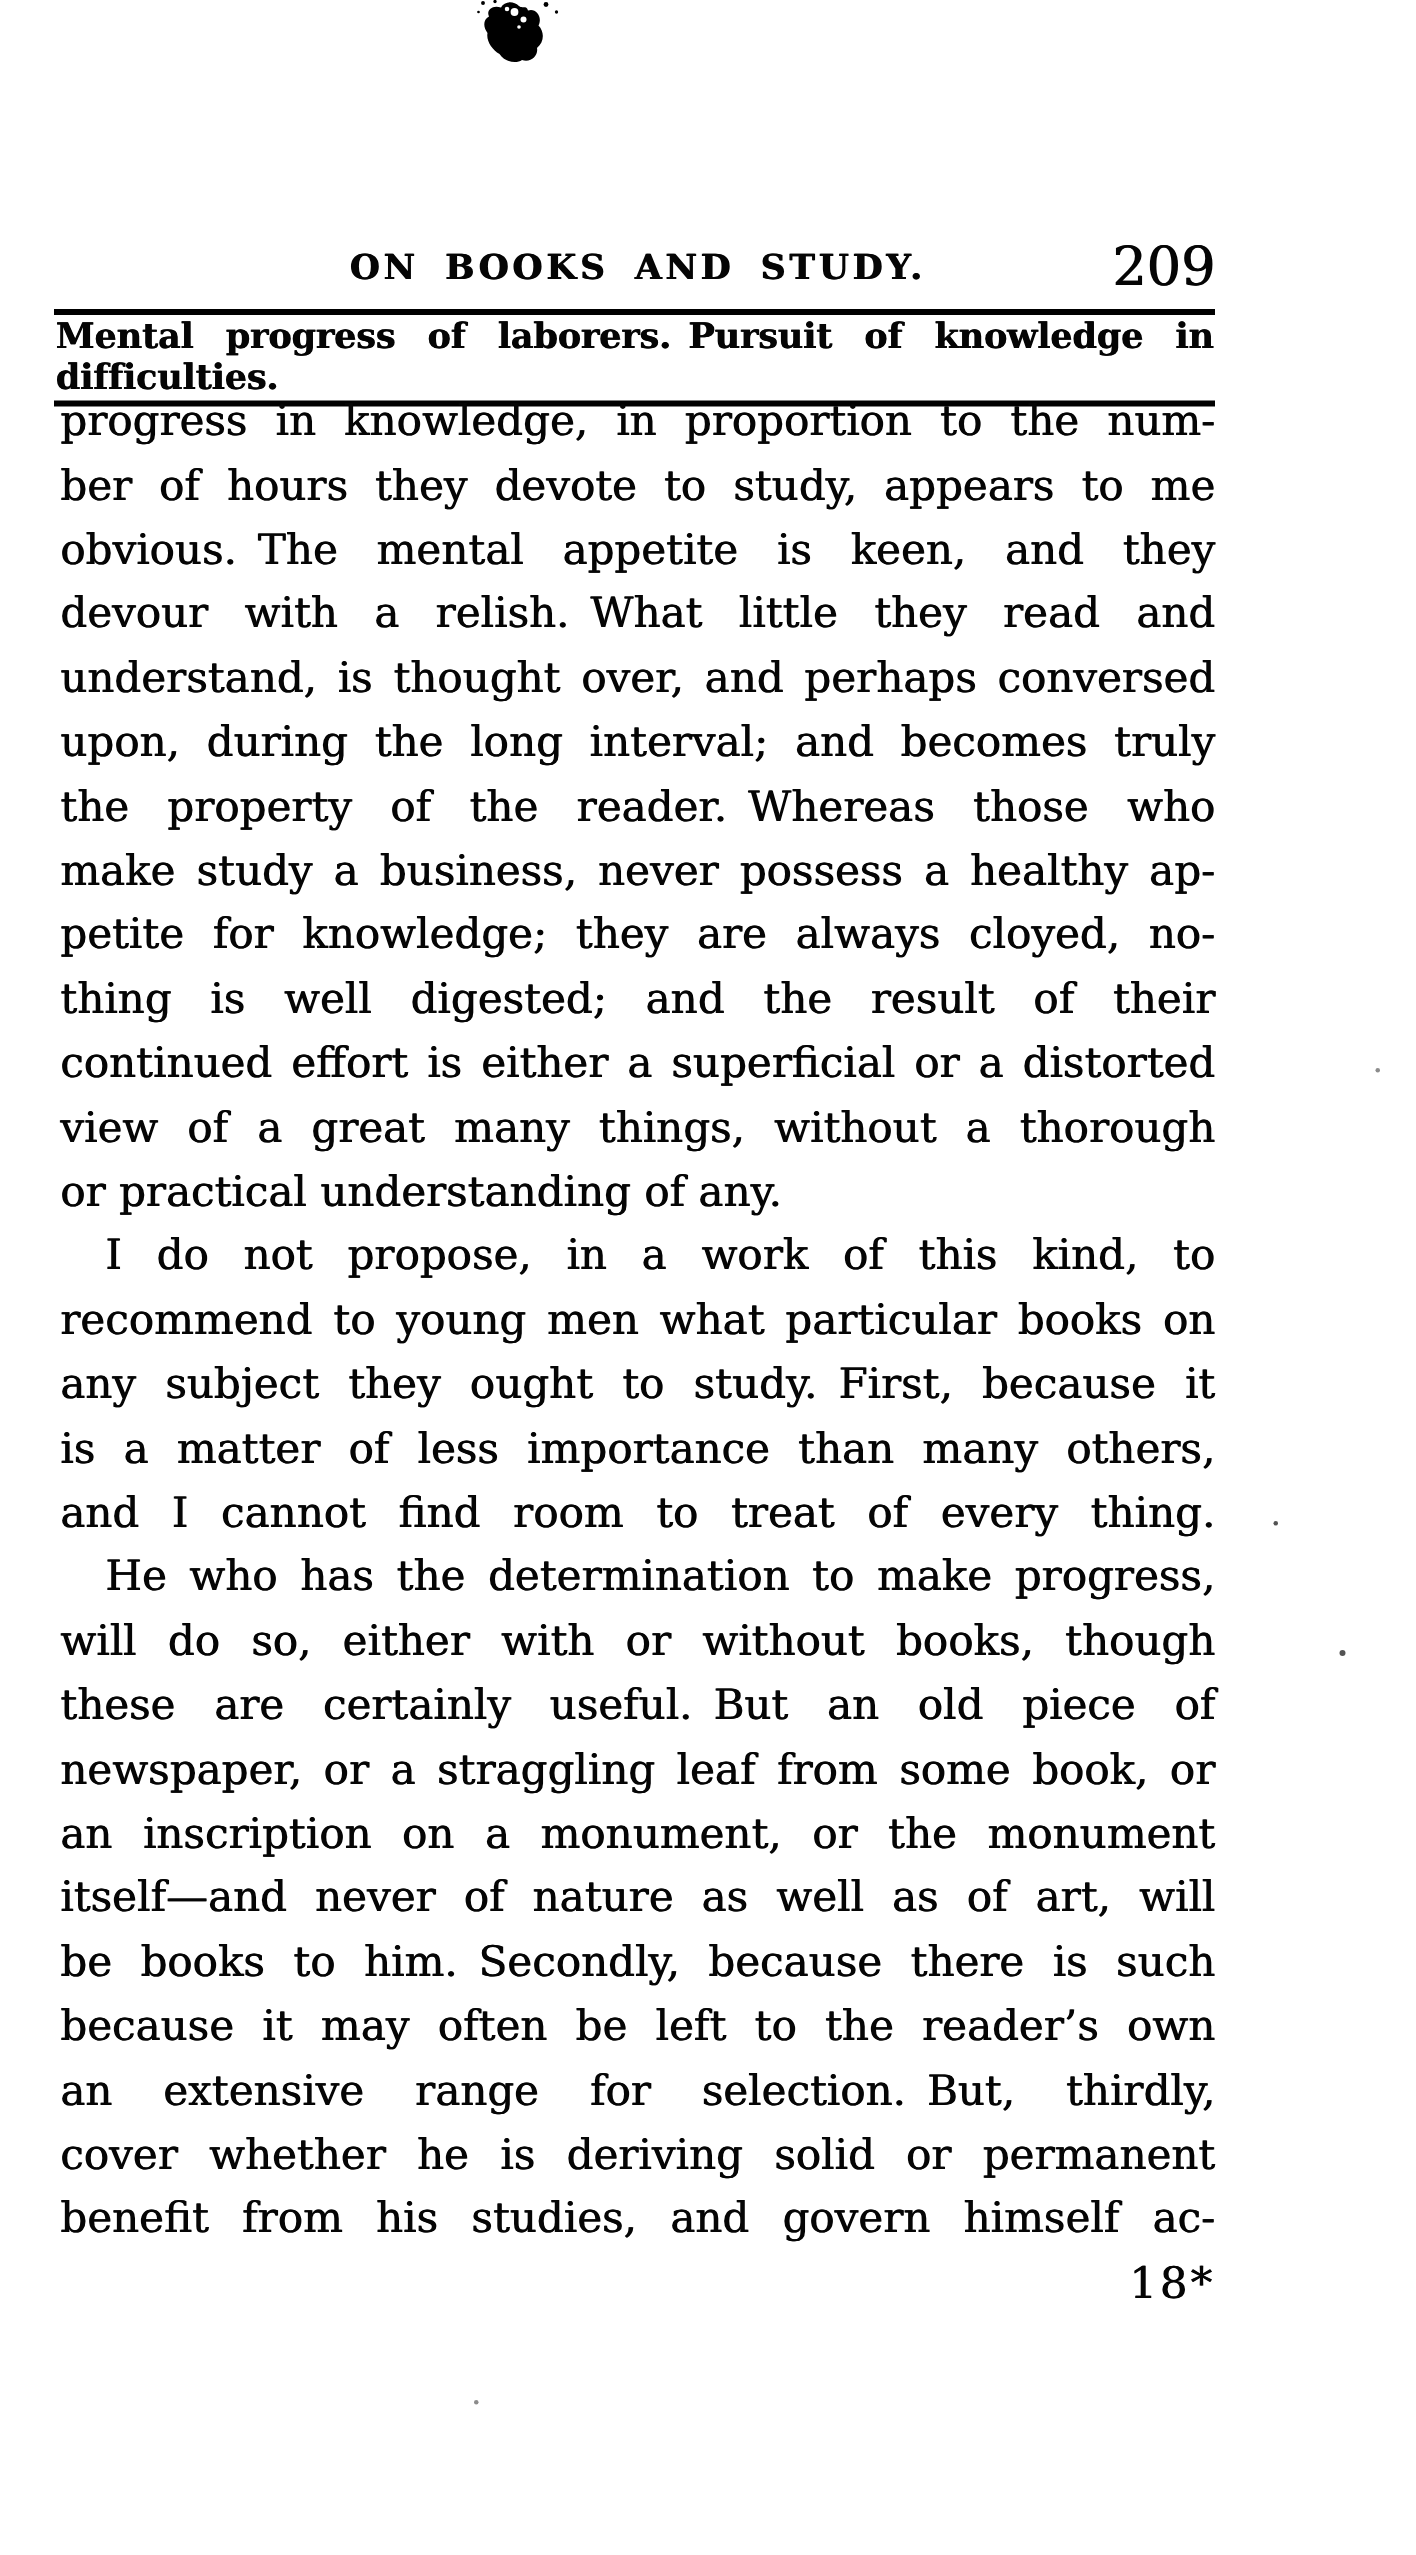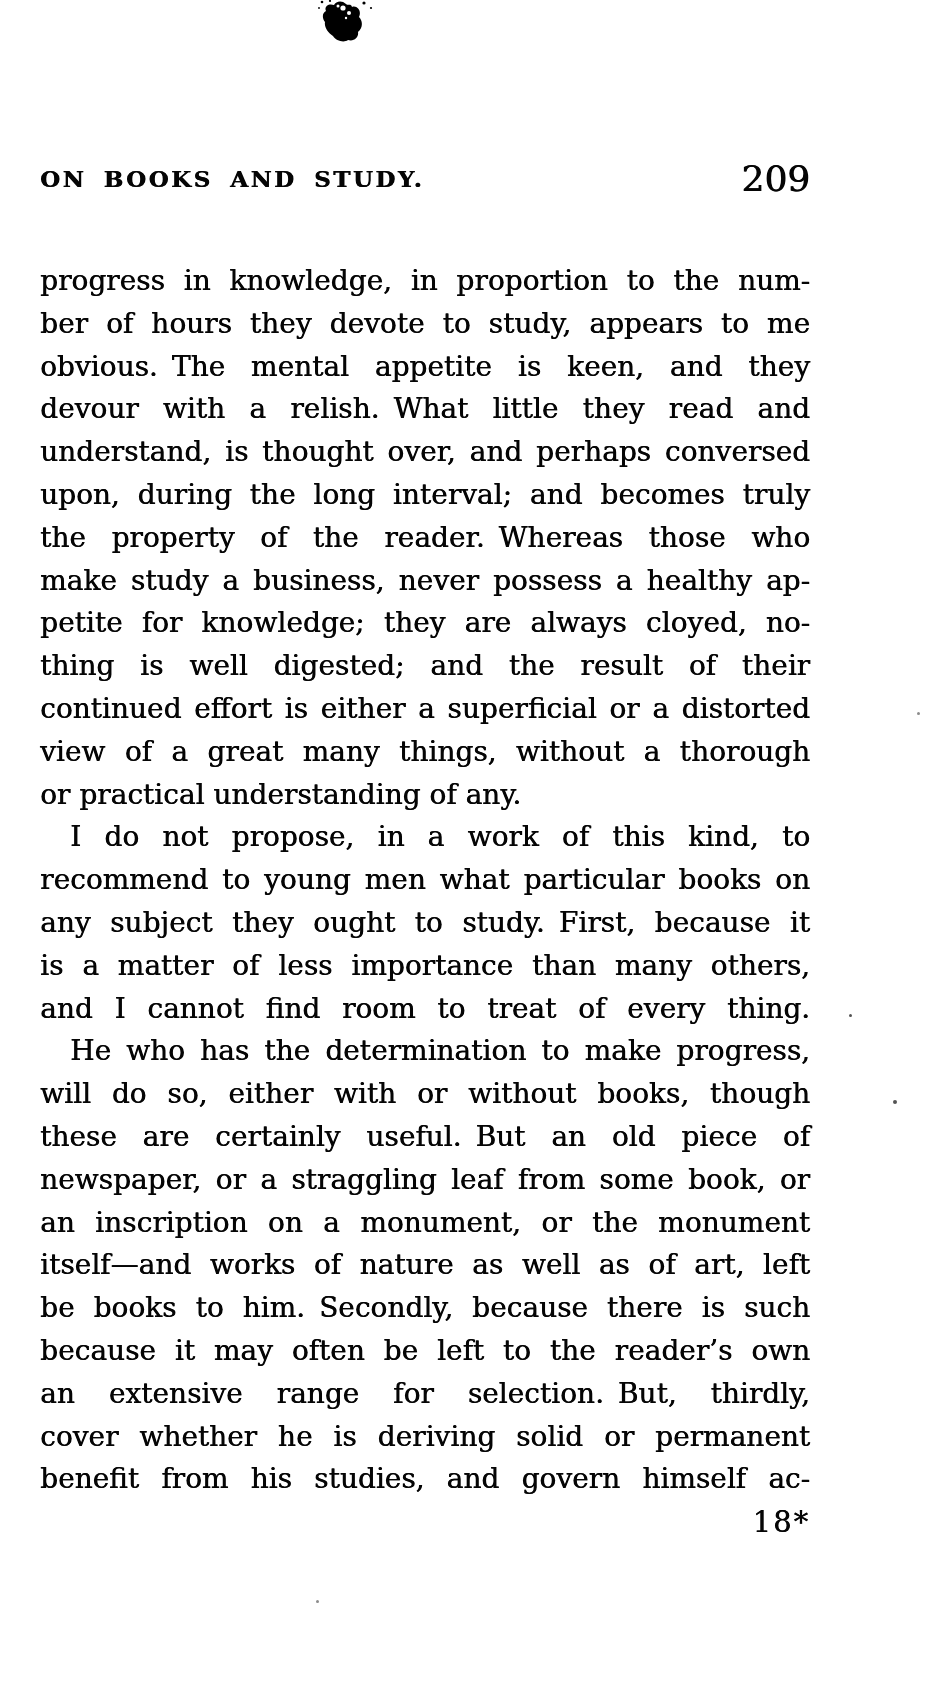--- a/index.html
+++ b/index.html
@@ -27,21 +27,21 @@
   .head-row {
     position: absolute;
     top: 150px;
     left: 40px;
     width: 770px;
     height: 44px;
   }
   .running-head {
     position: absolute;
     left: 0; right: 0; bottom: 2px;
-    text-align: left;
+    text-align: center;
     font-size: 23px;
     font-weight: bold;
     letter-spacing: 2.5px;
     word-spacing: 7px;
     text-shadow: 0.6px 0 0 currentColor;
   }
   .page-number {
     position: absolute;
     right: 0; bottom: -5px;
     font-size: 36px;
@@ -124,20 +124,23 @@
       <circle cx="55" cy="8" r="1.1" fill="#000"></circle>
       <circle cx="3" cy="8" r="0.9" fill="#000"></circle>
     </svg>
   </div>
 
   <div class="head-row">
     <div class="running-head">ON BOOKS AND STUDY.</div>
     <div class="page-number">209</div>
   </div>
 
+  <div class="subject-box">
+    <div class="subject-line">Mental progress of laborers. Pursuit of knowledge in difficulties.</div>
+  </div>
 
   <div class="body-text">
     <div>
         <div class="bline">progress in knowledge, in proportion to the num-</div>
         <div class="bline">ber of hours they devote to study, appears to me</div>
         <div class="bline">obvious. The mental appetite is keen, and they</div>
         <div class="bline">devour with a relish. What little they read and</div>
         <div class="bline">understand, is thought over, and perhaps conversed</div>
         <div class="bline">upon, during the long interval; and becomes truly</div>
         <div class="bline">the property of the reader. Whereas those who</div>
@@ -150,21 +153,21 @@
         <div class="bline indent">I do not propose, in a work of this kind, to</div>
         <div class="bline">recommend to young men what particular books on</div>
         <div class="bline">any subject they ought to study. First, because it</div>
         <div class="bline">is a matter of less importance than many others,</div>
         <div class="bline">and I cannot find room to treat of every thing.</div>
         <div class="bline indent">He who has the determination to make progress,</div>
         <div class="bline">will do so, either with or without books, though</div>
         <div class="bline">these are certainly useful. But an old piece of</div>
         <div class="bline">newspaper, or a straggling leaf from some book, or</div>
         <div class="bline">an inscription on a monument, or the monument</div>
-        <div class="bline">itself—and works of nature as well as of art, left</div>
+        <div class="bline">itself—and never of nature as well as of art, will</div>
         <div class="bline">be books to him. Secondly, because there is such</div>
         <div class="bline">because it may often be left to the reader’s own</div>
         <div class="bline">an extensive range for selection. But, thirdly,</div>
         <div class="bline">cover whether he is deriving solid or permanent</div>
         <div class="bline">benefit from his studies, and govern himself ac-</div>
       </div>
     <div class="sig-line">18*</div>
   </div>
 
   <div class="speck s1"></div>

